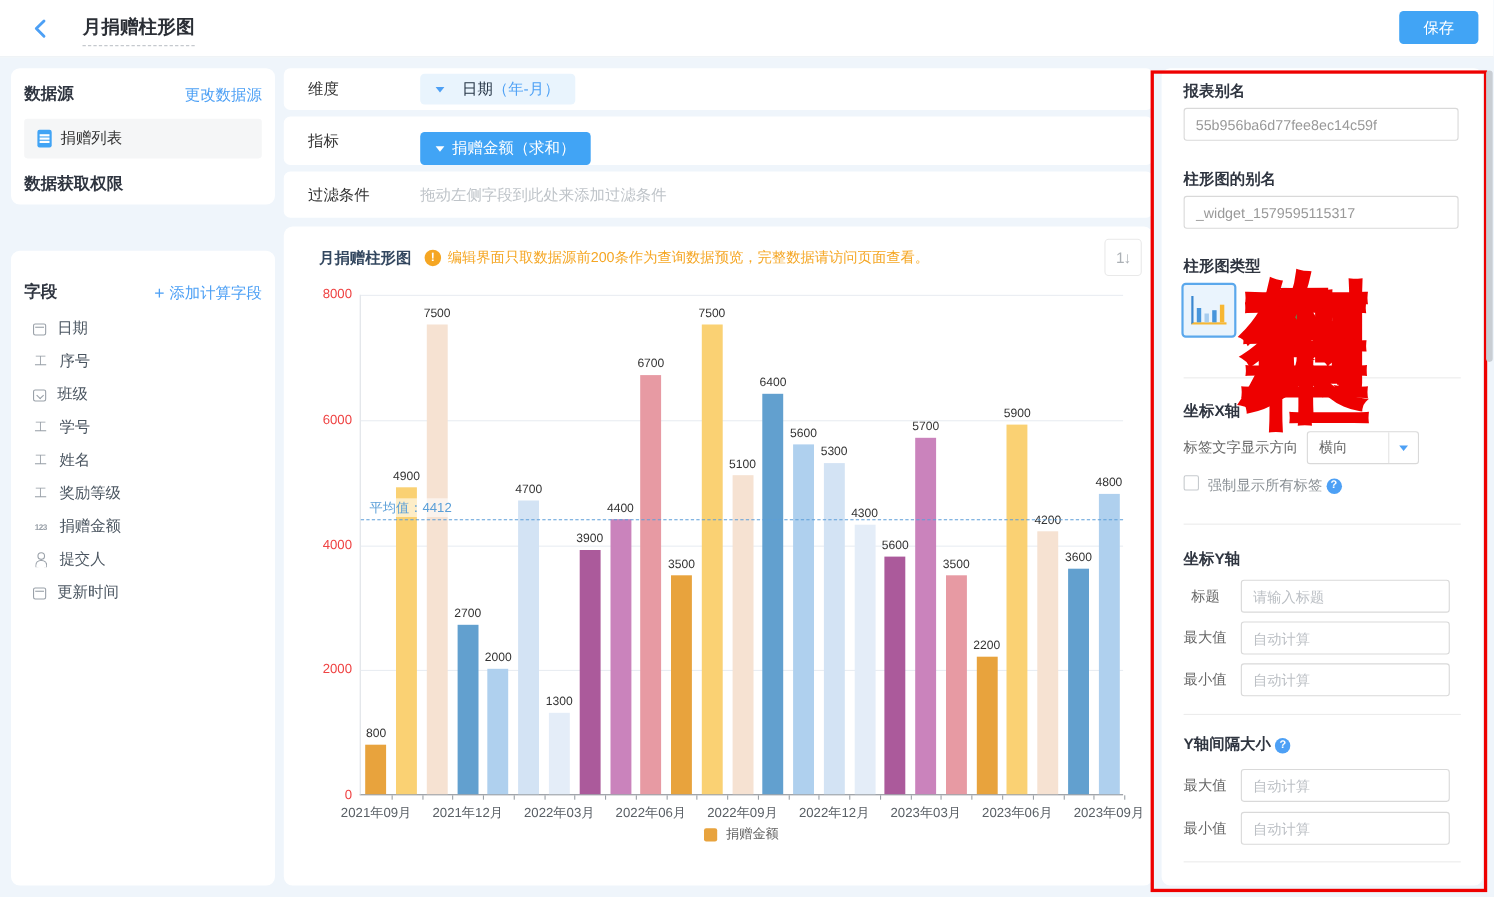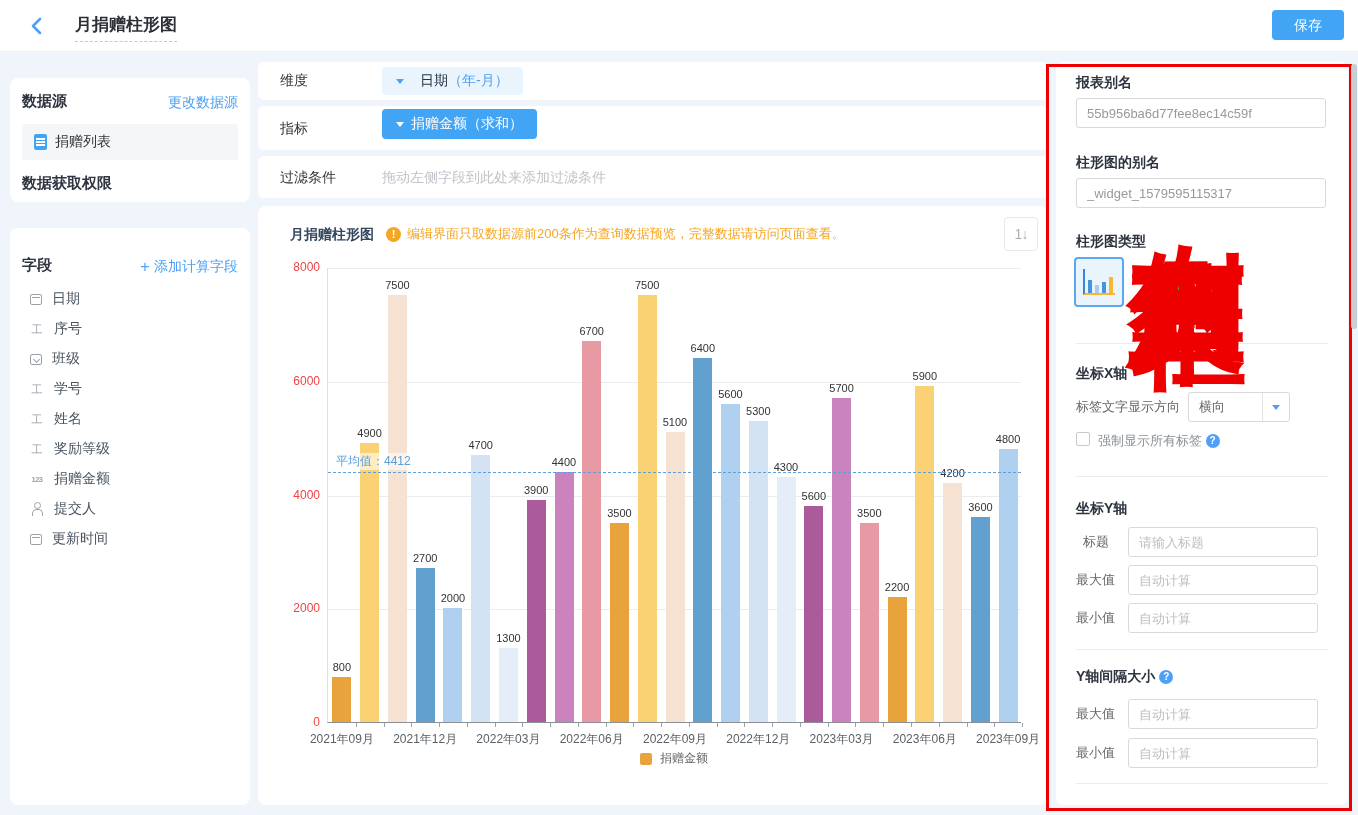--- a/index.html
+++ b/index.html
@@ -91,21 +91,21 @@
   <div class="topbar">
     <div class="back">
       <svg width="22" height="22" viewBox="0 0 22 22">
           <path d="M14 4 L7 11 L14 18" stroke="#4DA0F5" stroke-width="2.6" fill="none" stroke-linecap="round" stroke-linejoin="round"></path>
         </svg>
     </div>
     <div class="page-title">月捐赠柱形图</div>
     <button class="save-btn">保存</button>
   </div>
 
-  <div class="card" style="left:10px; top:78px; width:240px; height:124px;">
+  <div class="card" style="left:10px; top:62px; width:240px; height:124px;">
     <div class="lbl-bold" style="position:absolute; left:12px; top:14px;">数据源</div>
     <div class="blue-link" style="position:absolute; right:12px; top:16px;">更改数据源</div>
     <div class="ds-box">
       <span class="doc-icon"></span>
       <span>捐赠列表</span>
     </div>
     <div class="lbl-bold" style="position:absolute; left:12px; top:96px;">数据获取权限</div>
   </div>
 
   <div class="card" style="left:10px; top:228px; width:240px; height:577px;">
@@ -156,21 +156,21 @@
   <div class="card" style="left:258px; top:62px; width:790px; height:38px; border-radius:6px;">
     <div class="row-label" style="top:10px;">维度</div>
     <div class="pill pill-dim" style="top:5px;">
       <span class="caret"></span>
       <span><span>日期</span><span style="color:#4DA0F5;">（年-月）</span></span>
     </div>
   </div>
 
   <div class="card" style="left:258px; top:106px; width:790px; height:44px; border-radius:6px;">
     <div class="row-label" style="top:14px;">指标</div>
-    <div class="pill pill-met" style="top:3px;">
+    <div class="pill pill-met" style="top:14px;">
       <span class="caret white"></span>
       <span>捐赠金额（求和）</span>
     </div>
   </div>
 
   <div class="card" style="left:258px; top:156px; width:790px; height:42px; border-radius:6px;">
     <div class="row-label" style="top:13px;">过滤条件</div>
     <div class="placeholder-text" style="top:13px;">拖动左侧字段到此处来添加过滤条件</div>
   </div>
 

